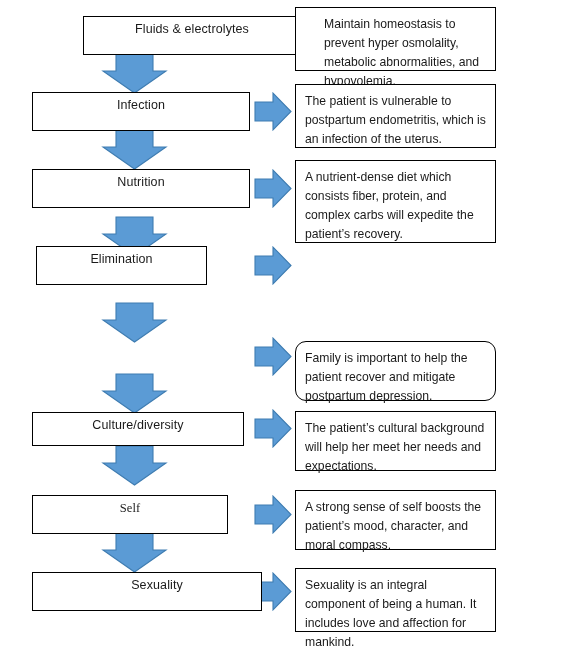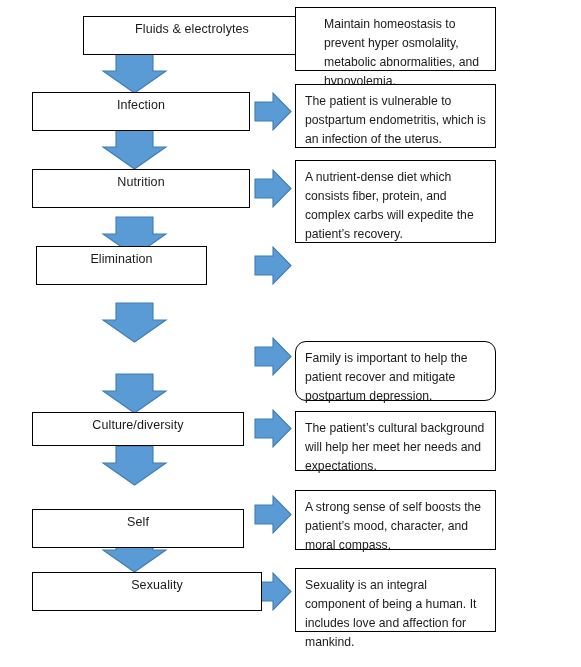--- a/index.html
+++ b/index.html
@@ -140,21 +140,21 @@
 
   <div class="stage-box" style="left:36px; top:246px; width:171px; height:39px;">
     <span class="stage-label">Elimination</span>
   </div>
 
 
   <div class="stage-box" style="left:32px; top:412px; width:212px; height:34px;">
     <span class="stage-label">Culture/diversity</span>
   </div>
 
-  <div class="stage-box" style="left:32px; top:509px; width:212px; height:39px;">
+  <div class="stage-box" style="left:32px; top:495px; width:196px; height:39px;font-family:Liberation Serif, serif;">
     <span class="stage-label">Self</span>
   </div>
 
   <div class="stage-box" style="left:32px; top:572px; width:230px; height:39px;padding-left:20px;">
     <span class="stage-label">Sexuality</span>
   </div>
 
   <div class="desc-box" style="left:295px; top:7px; width:201px; height:64px;padding-left:28px;">
     <span class="desc-text">Maintain homeostasis to prevent hyper osmolality, metabolic abnormalities, and hypovolemia.</span>
   </div>

